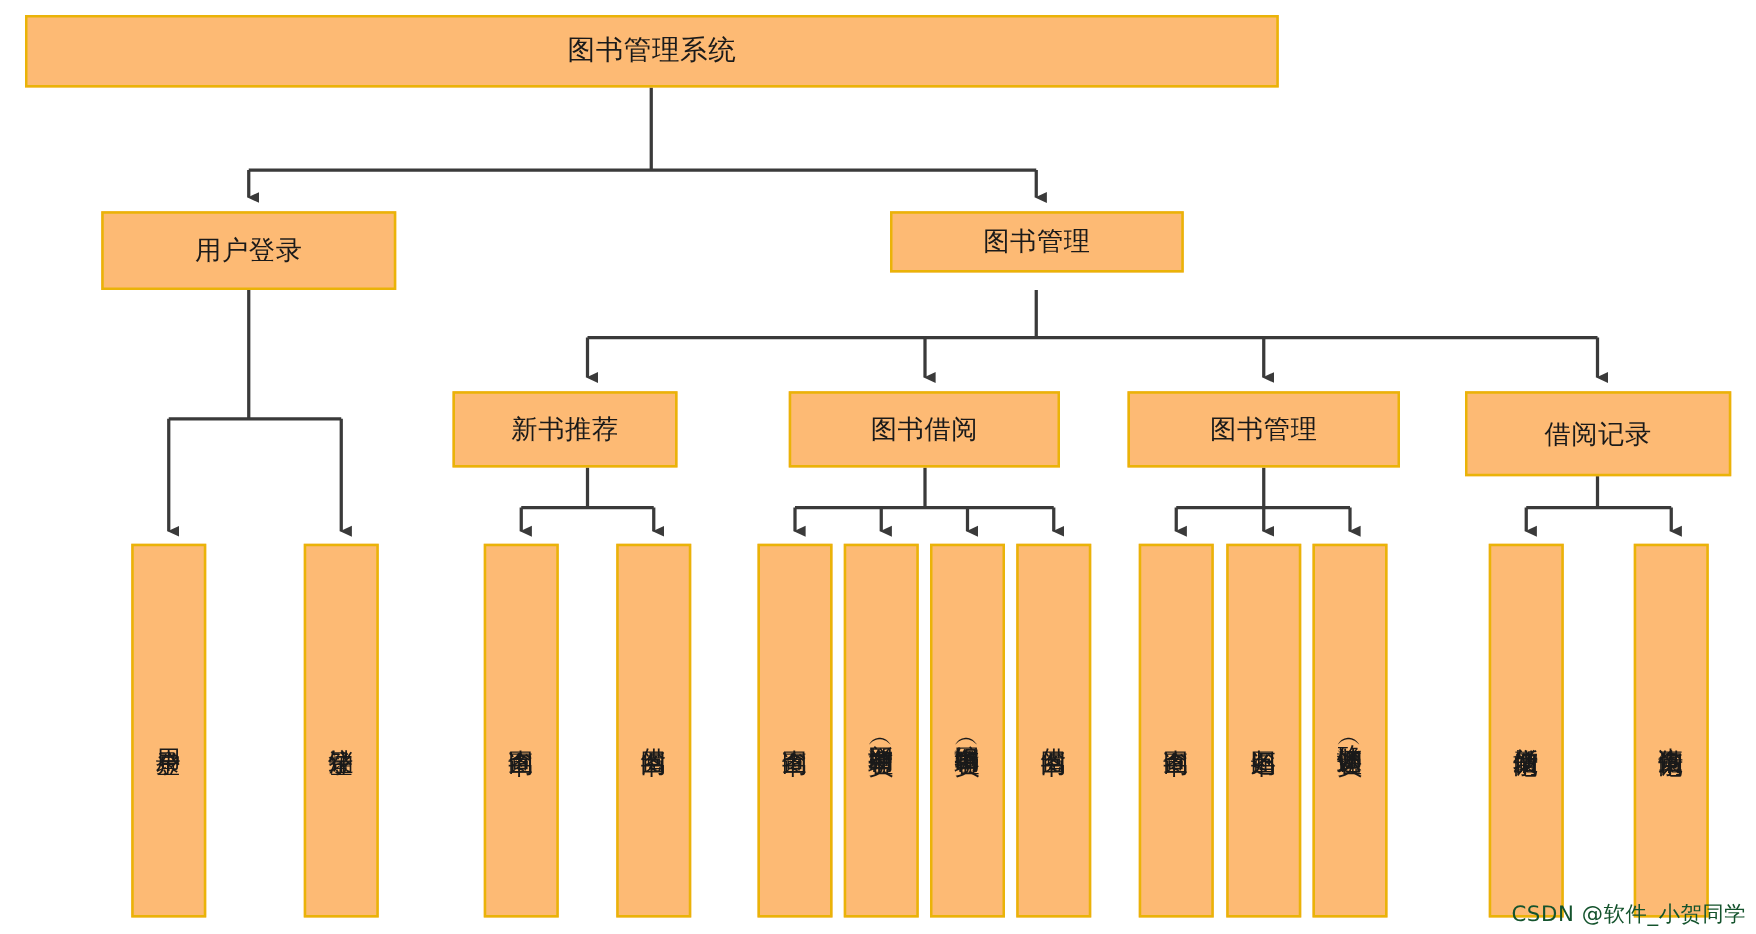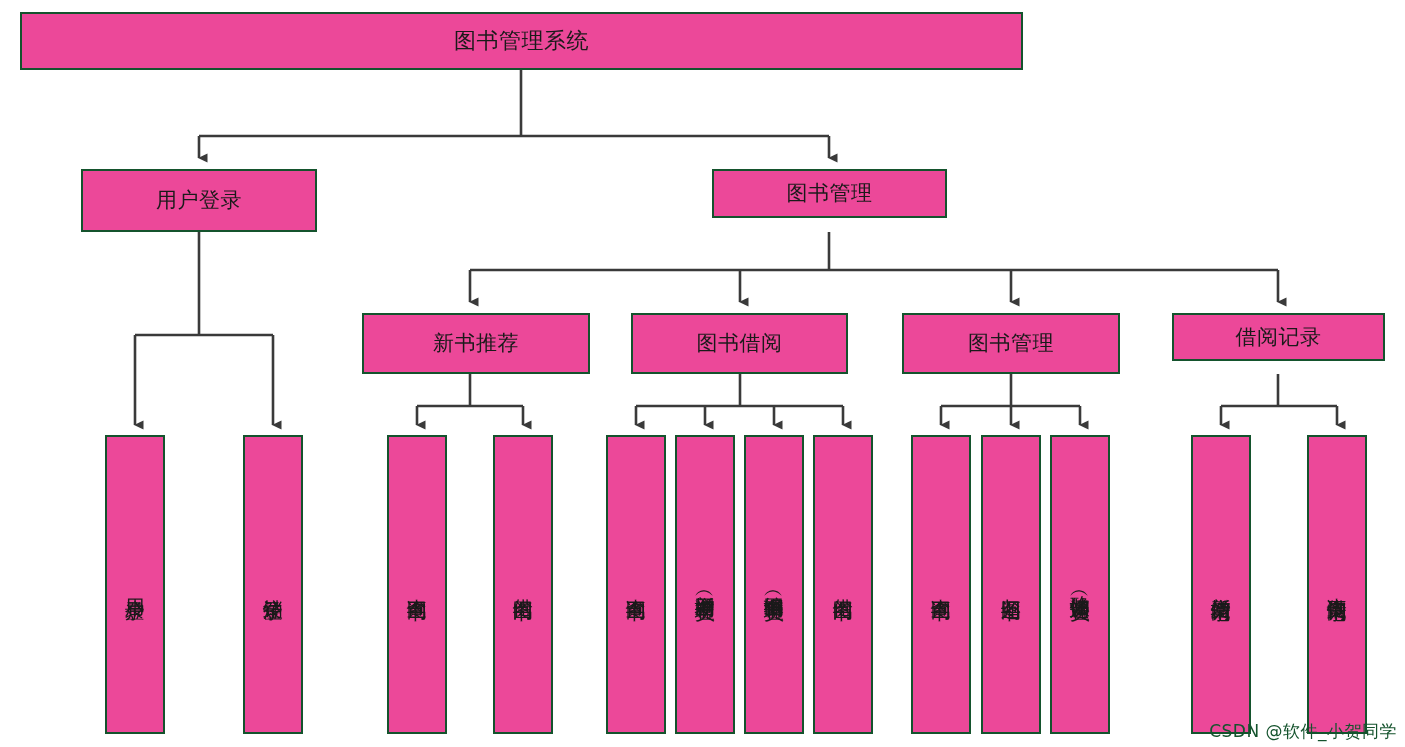--- a/index.html
+++ b/index.html
@@ -22,22 +22,22 @@
     position: absolute;
     left: 0;
     top: 0;
     width: 1405px;
     height: 747px;
     pointer-events: none;
   }
   .node {
     position: absolute;
     box-sizing: border-box;
-    background: #ec4899;
-    border: 2px solid #14532d;
+    background: #fdba74;
+    border: 2px solid #eab308;
     display: flex;
     align-items: center;
     justify-content: center;
     color: #1a1a1a;
     z-index: 2;
   }
   .node .lbl {
     display: block;
     text-align: center;
     line-height: 1.18;
@@ -135,30 +135,30 @@
     <span class="lbl">图书管理系统</span>
   </div>
 
   <div class="node horiz" style="left:81px; top:169px; width:236px; height:63px;">
     <span class="lbl">用户登录</span>
   </div>
   <div class="node horiz" style="left:712px; top:169px; width:235px; height:49px;">
     <span class="lbl">图书管理</span>
   </div>
 
-  <div class="node horiz" style="left:362px; top:313px; width:228px; height:61px;">
+  <div class="node horiz" style="left:362px; top:313px; width:180px; height:61px;">
     <span class="lbl">新书推荐</span>
   </div>
   <div class="node horiz" style="left:631px; top:313px; width:217px; height:61px;">
     <span class="lbl">图书借阅</span>
   </div>
   <div class="node horiz" style="left:902px; top:313px; width:218px; height:61px;">
     <span class="lbl">图书管理</span>
   </div>
-  <div class="node horiz" style="left:1172px; top:313px; width:213px; height:48px;">
+  <div class="node horiz" style="left:1172px; top:313px; width:213px; height:68px;">
     <span class="lbl">借阅记录</span>
   </div>
 
   <div class="node vert" style="left:105px; top:435px; width:60px; height:299px;">
     <span class="lbl">用户登录</span>
   </div>
   <div class="node vert" style="left:243px; top:435px; width:60px; height:299px;">
     <span class="lbl">注销登录</span>
   </div>
 

